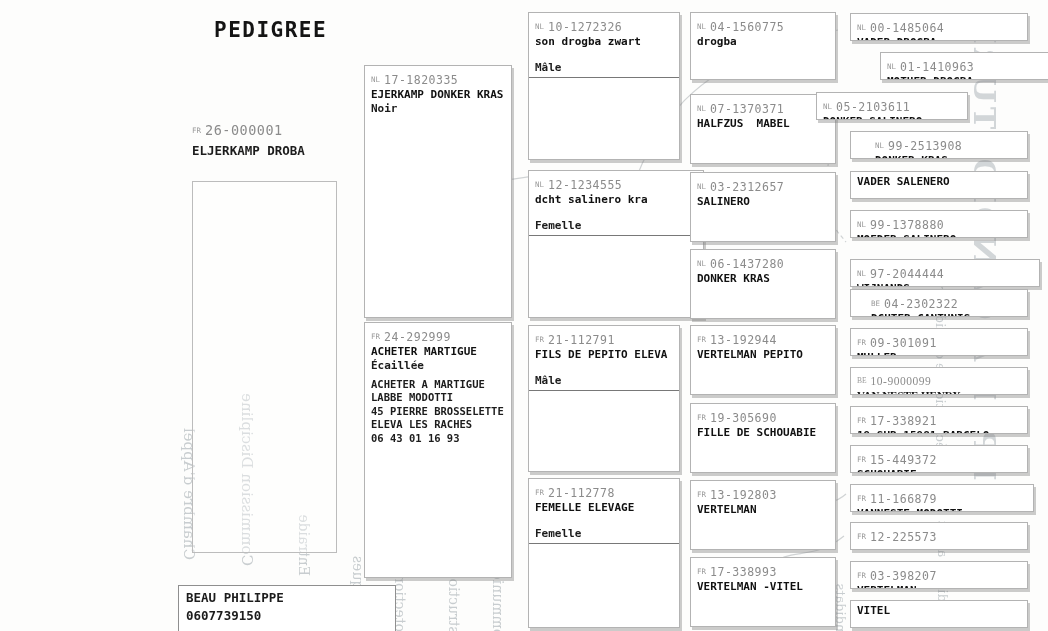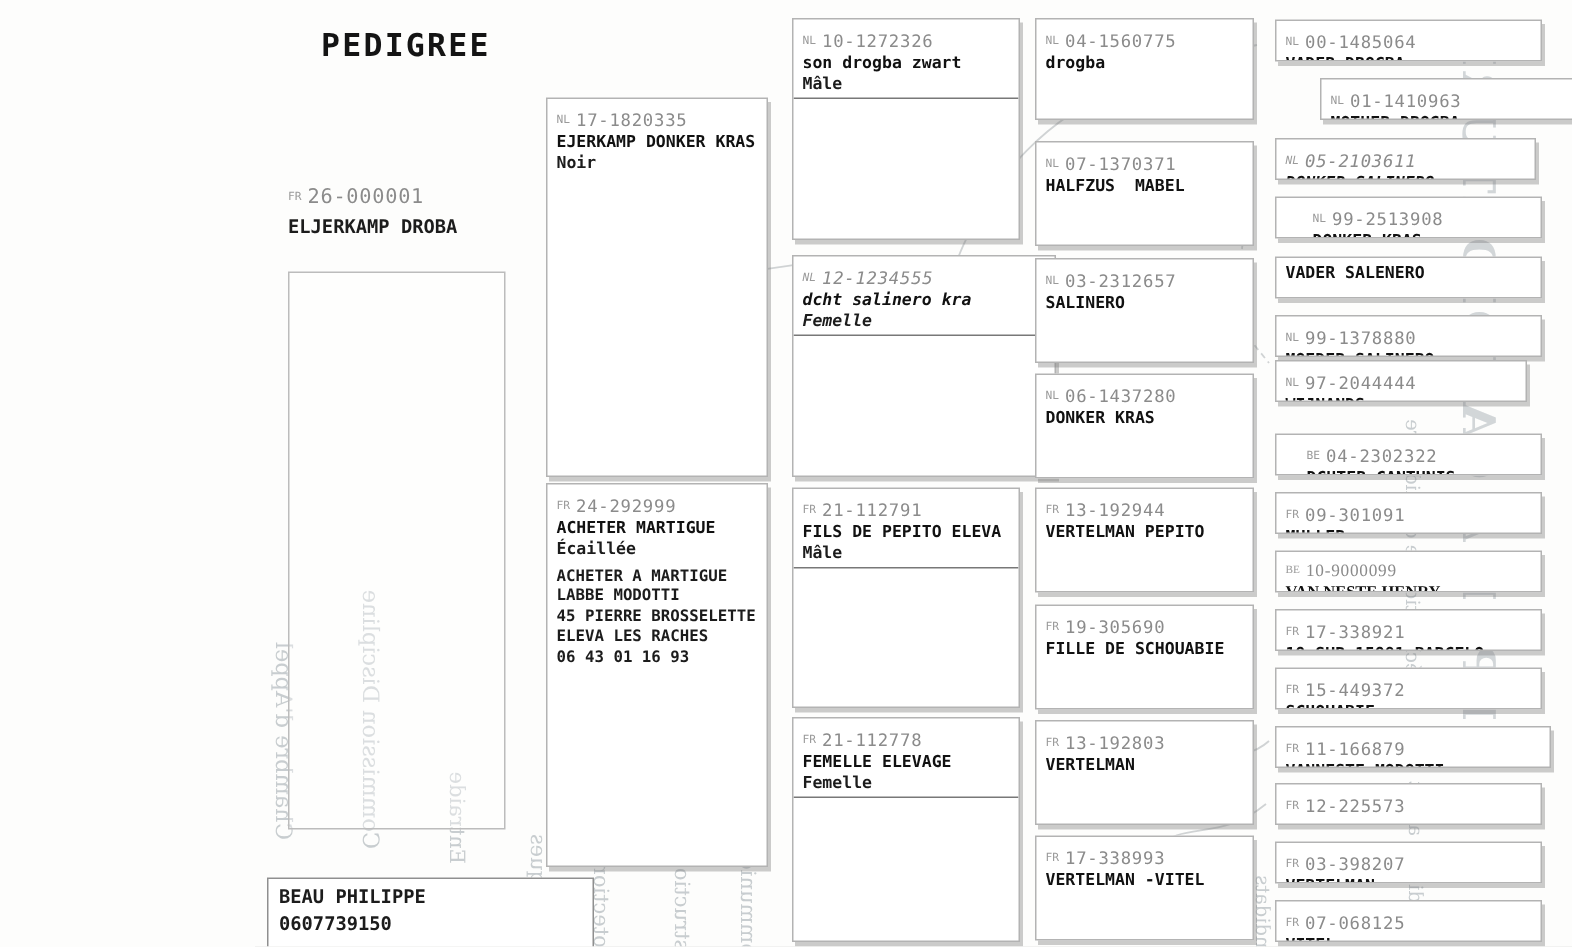--- a/index.html
+++ b/index.html
@@ -30,21 +30,21 @@
   .box{
     position:absolute;background:#fff;
     border:1px solid #b3b3b3;
     box-shadow:2px 3px 0 rgba(120,120,120,.38);
     padding:3px 6px;box-sizing:border-box;overflow:hidden;
   }
   .bname{font-size:11px;font-weight:bold;line-height:1.25;white-space:pre-wrap;color:#111;}
   .colorline{font-size:11px;font-weight:bold;line-height:1.25;}
   .sex{
     display:block;font-size:11px;font-weight:bold;line-height:1.25;
-    margin:0 -6px;padding:0 6px 2px;border-bottom:1px solid #787878;
+    margin:12px -6px;padding:0 6px 2px;border-bottom:1px solid #787878;
   }
   .notes{margin-top:5px;}
   .noteline{font-size:10.5px;font-weight:bold;line-height:1.3;white-space:pre-wrap;}
   .wm{
     position:absolute;transform-origin:0 0;
     transform:rotate(-90deg) scale(1,-1);
     white-space:nowrap;color:rgba(148,157,164,.5);
     font-family:"DejaVu Serif","Liberation Serif",serif;
     pointer-events:none;
   }
@@ -116,21 +116,21 @@
           <div class="noteline">45 PIERRE BROSSELETTE</div>
           <div class="noteline">ELEVA LES RACHES</div>
           <div class="noteline">06 43 01 16 93</div>
         </div>
       </div>
       <div class="box" style="left: 528px; top: 12px; width: 152px; height: 148px;">
         <div><span class="cc">NL</span><span class="ring">10-1272326</span></div>
         <div class="bname">son drogba zwart</div>
         <div class="sex">Mâle</div>
       </div>
-      <div class="box" style="left: 528px; top: 170px; width: 176px; height: 148px; font-style: italic;">
+      <div class="box" style="left: 528px; top: 170px; width: 176px; height: 148px;">
         <div><span class="cc">NL</span><span class="ring">12-1234555</span></div>
         <div class="bname">dcht salinero kra</div>
         <div class="sex">Femelle</div>
       </div>
       <div class="box" style="left: 528px; top: 325px; width: 152px; height: 147px;">
         <div><span class="cc">FR</span><span class="ring">21-112791</span></div>
         <div class="bname">FILS DE PEPITO ELEVA</div>
         <div class="sex">Mâle</div>
       </div>
       <div class="box" style="left: 528px; top: 478px; width: 152px; height: 150px;">
@@ -171,36 +171,36 @@
         <div class="bname">VERTELMAN -VITEL</div>
       </div>
       <div class="box" style="left: 850px; top: 13px; width: 178px; height: 28px;">
         <div><span class="cc">NL</span><span class="ring">00-1485064</span></div>
         <div class="bname">VADER DROGBA</div>
       </div>
       <div class="box" style="left: 880px; top: 52px; width: 178px; height: 28px;">
         <div><span class="cc">NL</span><span class="ring">01-1410963</span></div>
         <div class="bname">MOTHER DROGBA</div>
       </div>
-      <div class="box" style="left: 850px; top: 92px; width: 174px; height: 28px; font-style: italic;">
+      <div class="box" style="left: 816px; top: 92px; width: 152px; height: 28px;">
         <div><span class="cc">NL</span><span class="ring">05-2103611</span></div>
         <div class="bname">DONKER SALINERO</div>
       </div>
       <div class="box" style="left: 850px; top: 131px; width: 178px; height: 28px; padding-left: 24px;">
         <div><span class="cc">NL</span><span class="ring">99-2513908</span></div>
         <div class="bname">DONKER KRAS</div>
       </div>
       <div class="box" style="left: 850px; top: 171px; width: 178px; height: 28px;">
         <div class="bname">VADER SALENERO</div>
       </div>
       <div class="box" style="left: 850px; top: 210px; width: 178px; height: 28px;">
         <div><span class="cc">NL</span><span class="ring">99-1378880</span></div>
         <div class="bname">MOEDER SALINERO</div>
       </div>
-      <div class="box" style="left: 850px; top: 240px; width: 168px; height: 28px;">
+      <div class="box" style="left: 850px; top: 259px; width: 190px; height: 28px;">
         <div><span class="cc">NL</span><span class="ring">97-2044444</span></div>
         <div class="bname">WIJNANDS</div>
       </div>
       <div class="box" style="left: 850px; top: 289px; width: 178px; height: 28px; padding-left: 20px;">
         <div><span class="cc">BE</span><span class="ring">04-2302322</span></div>
         <div class="bname">DCHTER CANTUNIS</div>
       </div>
       <div class="box" style="left: 850px; top: 328px; width: 178px; height: 28px;">
         <div><span class="cc">FR</span><span class="ring">09-301091</span></div>
         <div class="bname">MULLER</div>
@@ -223,18 +223,17 @@
       </div>
       <div class="box" style="left: 850px; top: 522px; width: 178px; height: 28px;">
         <div><span class="cc">FR</span><span class="ring">12-225573</span></div>
         <div class="bname"></div>
       </div>
       <div class="box" style="left: 850px; top: 561px; width: 178px; height: 28px;">
         <div><span class="cc">FR</span><span class="ring">03-398207</span></div>
         <div class="bname">VERTELMAN</div>
       </div>
       <div class="box" style="left: 850px; top: 600px; width: 178px; height: 28px;">
-        <div><span class="cc">FR</span><span class="ring">07-068125</span></div>
         <div class="bname">VITEL</div>
       </div>
     </div>
 
 </div>
 
 </body></html>

